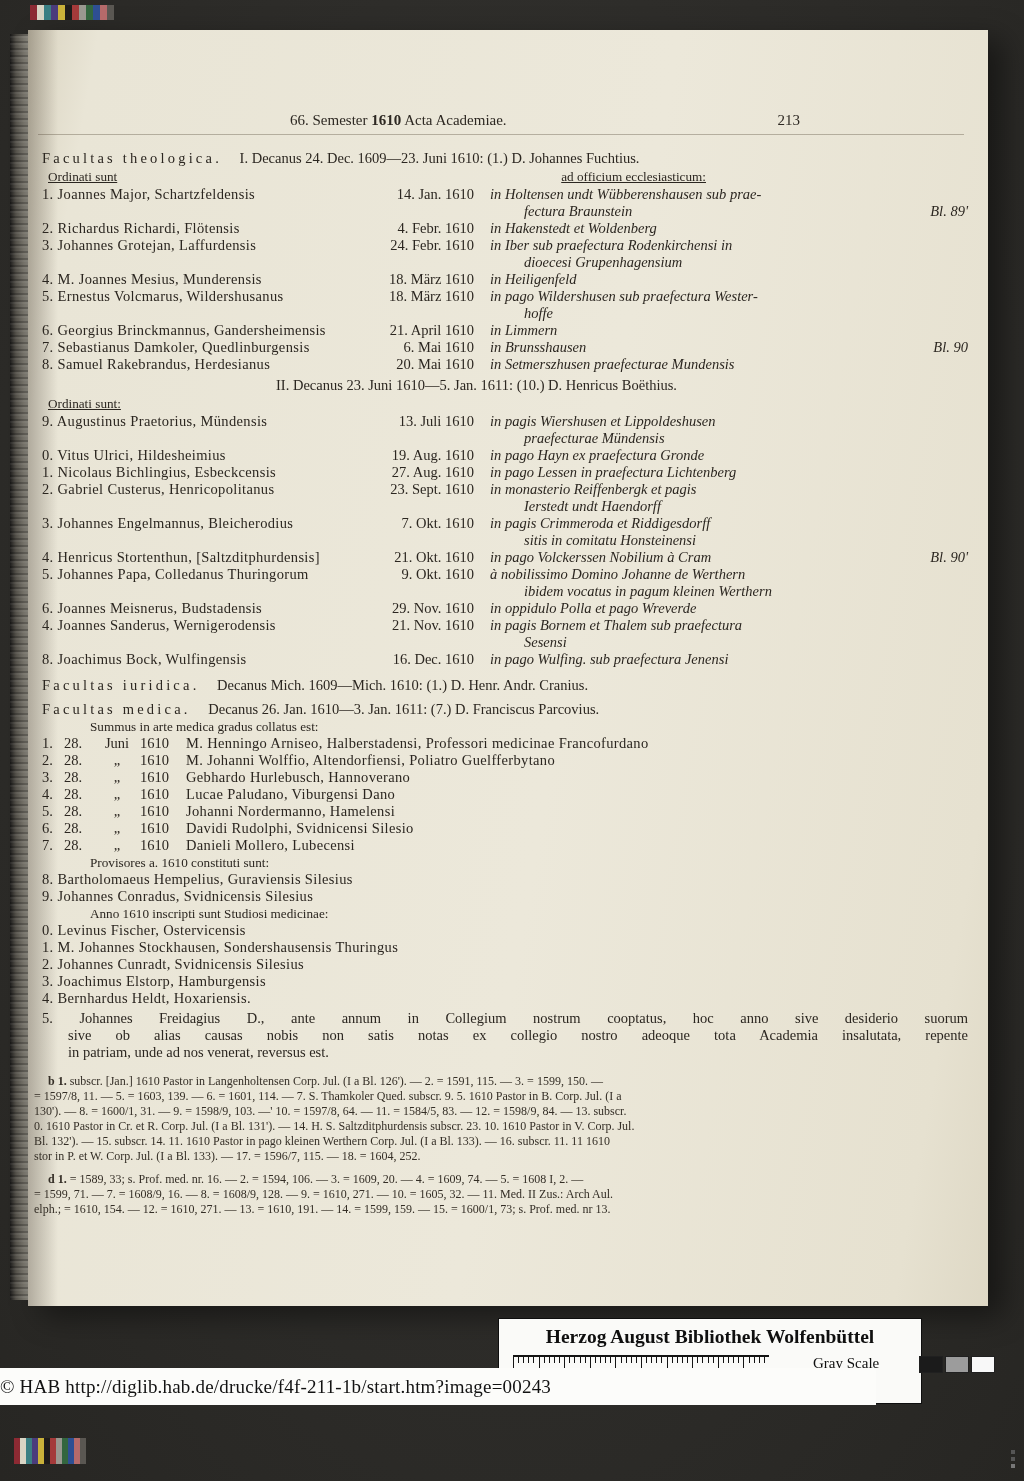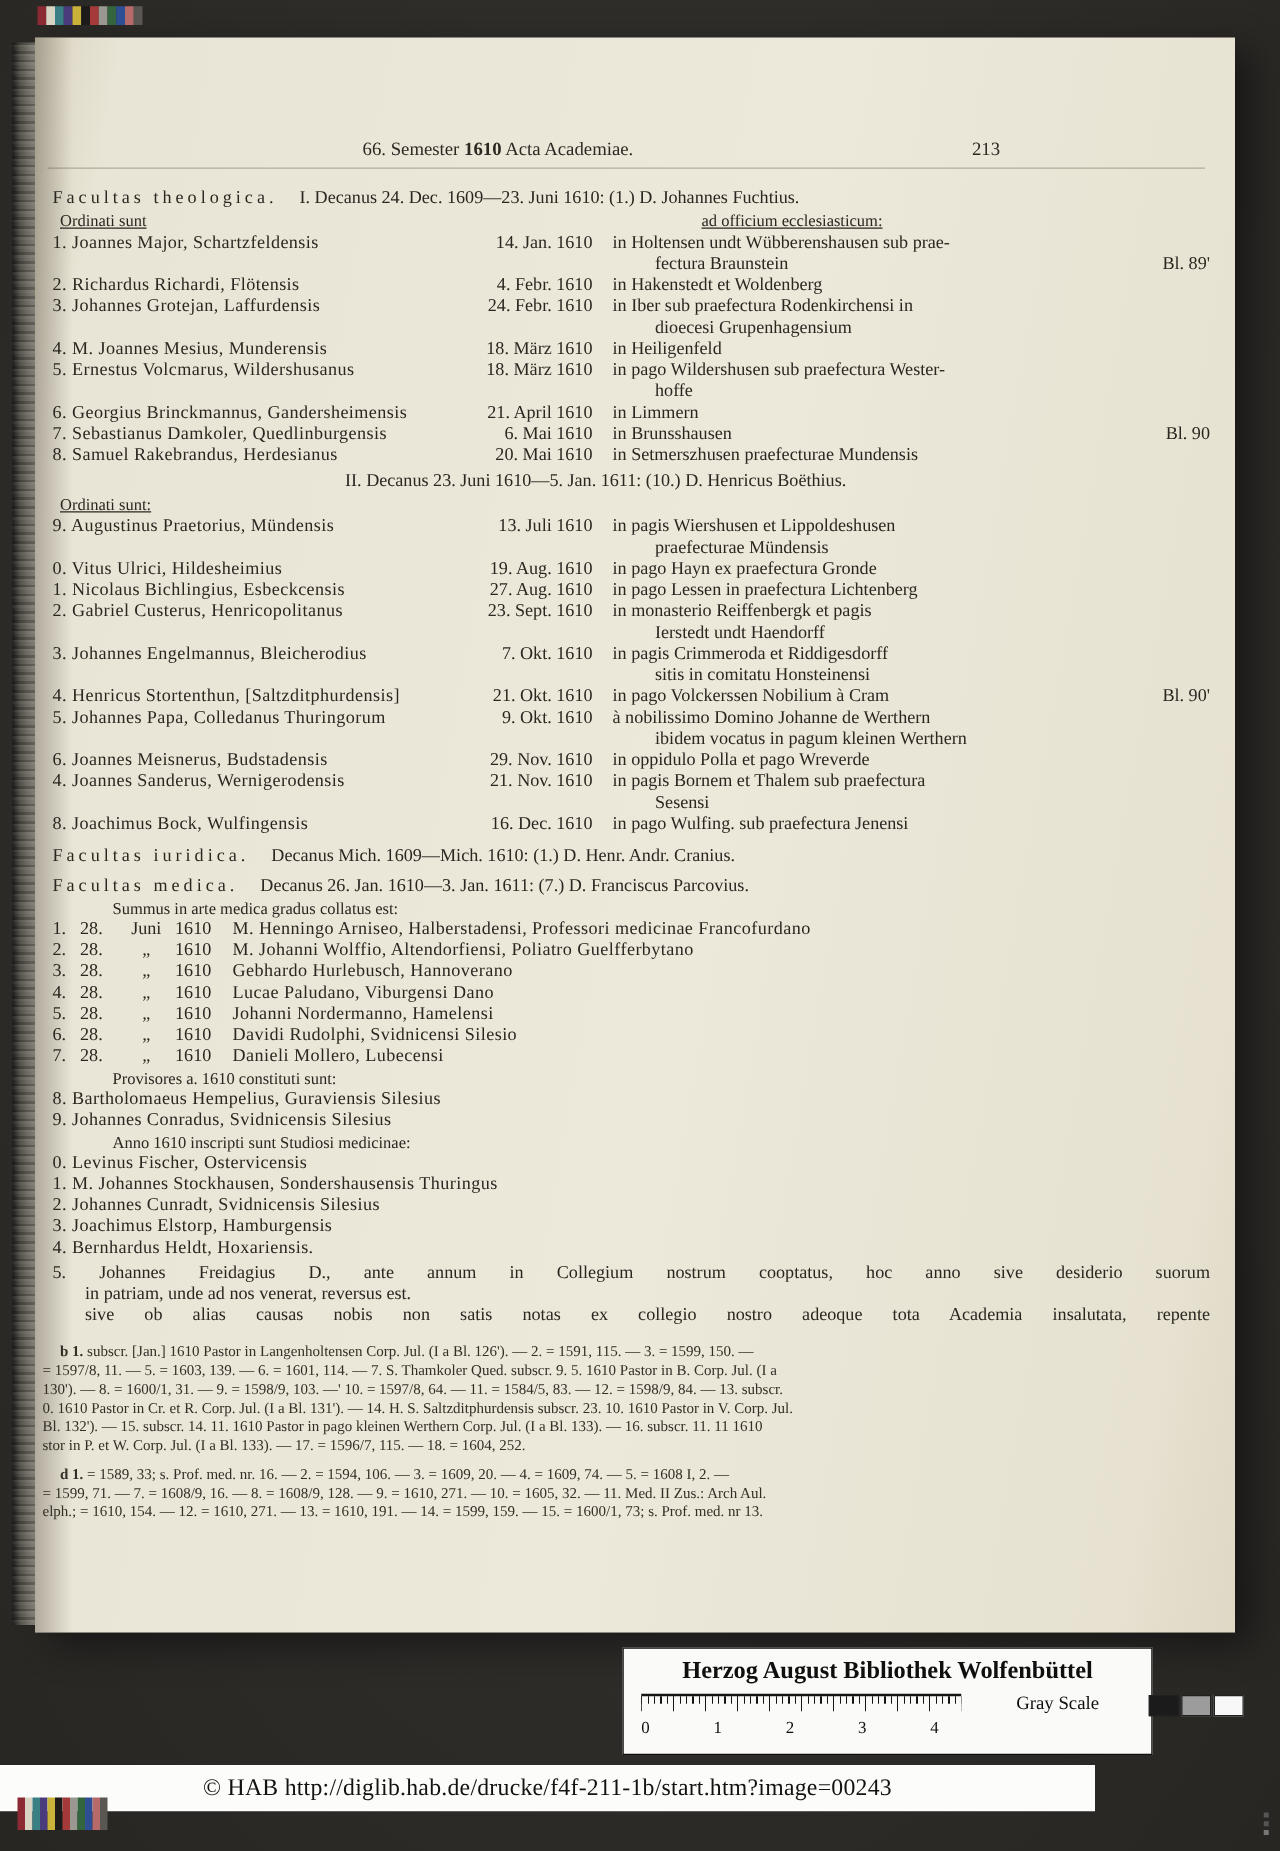--- a/index.html
+++ b/index.html
@@ -37,21 +37,21 @@
   .labels-row { display:flex; font-size:13.2px; margin:1px 0 1px 6px;text-decoration:underline; }
   .labels-row .right { margin-left:auto; margin-right:262px; }
   .dec2 { margin:4px 0 0 234px; }
   .sec-line.iurid { margin-top:9px; }
   .sec-line.medic { margin-top:7px; }
   .sub-label { font-size:13.2px; margin-left:48px; }
 
   .ord-row { display:flex; align-items:flex-start; }
   .c-name { flex:0 0 332px; white-space:nowrap; letter-spacing:0.35px; }
   .c-date { flex:0 0 116px; box-sizing:border-box; text-align:right; padding-right:16px; white-space:nowrap; }
-  .c-place { flex:1; min-width:0; }
+  .c-place { flex:1; min-width:0;font-style:italic; }
   .place-line { white-space:nowrap; }
   .place-line.cont { padding-left:34px; }
   .bl-ref { float:right; padding-left:8px; }
 
   .grad-row { display:flex; }
   .g-num { flex:0 0 22px; } .g-day { flex:0 0 30px; }
   .g-mon { flex:0 0 46px; text-align:center; } .g-year { flex:0 0 46px; }
   .g-text { flex:1; letter-spacing:0.35px; }
   .plain-line { letter-spacing:0.35px; }
 
@@ -78,22 +78,22 @@
   .ruler { position:relative; width:256px; height:12px; border-top:2px solid #141414; flex:0 0 auto; }
   .ruler::before { content:""; position:absolute; inset:0;
     background:repeating-linear-gradient(90deg,#141414 0 1px, transparent 1px 25.6px); }
   .ruler::after { content:""; position:absolute; left:0; top:0; width:100%; height:6px;
     background:repeating-linear-gradient(90deg,#141414 0 1px, transparent 1px 5.12px); }
   .gs-label { font-size:15px; margin-left:16px; white-space:nowrap; }
   .gs-wrap { display:flex; margin-left:10px; margin-top:1px; }
   .gs-sq { width:24px; height:17px; border:1px solid #202020; margin-left:2px; box-sizing:border-box; }
   .ruler-nums { width:238px; display:flex; justify-content:space-between; font-size:13.5px; margin-top:1px; }
 
-  .footer-strip { position:absolute; left:0; top:1412px; width:876px; height:37px;
-    background:#fcfcfa; display:flex; align-items:center; justify-content:center; z-index:4; }
+  .footer-strip { position:absolute; left:0; top:1368px; width:876px; height:37px;
+    background:#fcfcfa; display:flex; align-items:center; justify-content:flex-start; z-index:4; }
   .footer-text { font-size:19px; color:#121212; letter-spacing:0.2px; }
 
   .dots { position:absolute; right:9px; top:1450px; width:4px; height:4px; background:#555;
     box-shadow:0 7px 0 #555, 0 14px 0 #777; z-index:7; }
 </style>
 </head>
 <body>
 
 <div class="stage">
 
@@ -347,22 +347,22 @@
       <div class="sub-label">Anno 1610 inscripti sunt Studiosi medicinae:</div>
       <div id="studiosi">
           <div class="plain-line">0. Levinus Fischer, Ostervicensis</div>
           <div class="plain-line">1. M. Johannes Stockhausen, Sondershausensis Thuringus</div>
           <div class="plain-line">2. Johannes Cunradt, Svidnicensis Silesius</div>
           <div class="plain-line">3. Joachimus Elstorp, Hamburgensis</div>
           <div class="plain-line">4. Bernhardus Heldt, Hoxariensis.</div>
         </div>
       <div id="freidagius">
           <div class="fr-line just">5. Johannes Freidagius D., ante annum in Collegium nostrum cooptatus, hoc anno sive desiderio suorum</div>
+          <div class="fr-line cont just">sive ob alias causas nobis non satis notas ex collegio nostro adeoque tota Academia insalutata, repente</div>
           <div class="fr-line cont">in patriam, unde ad nos venerat, reversus est.</div>
-          <div class="fr-line cont just">sive ob alias causas nobis non satis notas ex collegio nostro adeoque tota Academia insalutata, repente</div>
         </div>
 
       <div class="footnotes">
         <div class="fn-line fn-first">
           <b class="fn-lead">b 1.</b>
           <span>subscr. [Jan.] 1610 Pastor in Langenholtensen Corp. Jul. (I a Bl. 126'). — 2. = 1591, 115. — 3. = 1599, 150. —</span>
         </div>
         <div id="fn-b">
             <div class="fn-line">= 1597/8, 11. — 5. = 1603, 139. — 6. = 1601, 114. — 7. S. Thamkoler Qued. subscr. 9. 5. 1610 Pastor in B. Corp. Jul. (I a</div>
             <div class="fn-line">130'). — 8. = 1600/1, 31. — 9. = 1598/9, 103. —' 10. = 1597/8, 64. — 11. = 1584/5, 83. — 12. = 1598/9, 84. — 13. subscr.</div>

